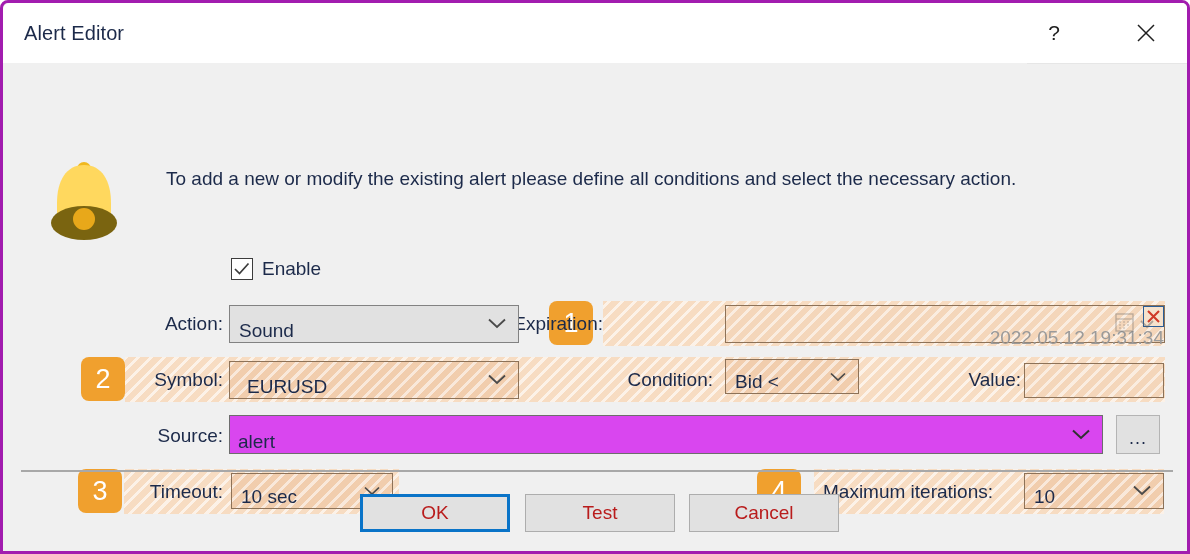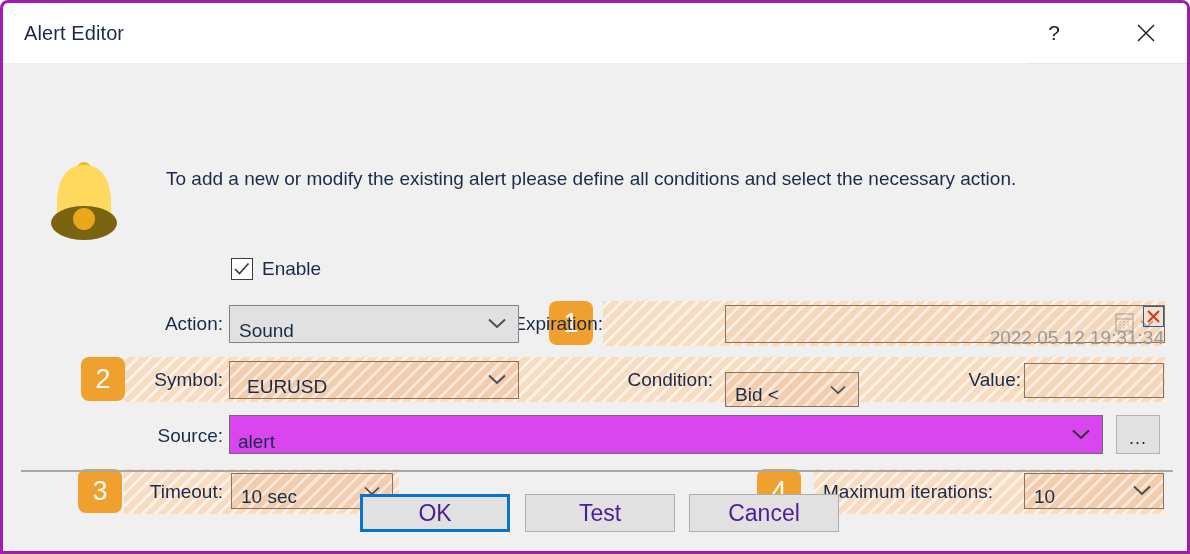--- a/index.html
+++ b/index.html
@@ -207,21 +207,21 @@
         rgba(255,255,255,.55) 0px,
         rgba(255,255,255,.55) 3px,
         rgba(244,214,186,0) 3px,
         rgba(244,214,186,0) 9px);
     border-color: #8d7258;
     flex-direction: column;
   }
 
   #action-combo { left: 226px; top: 242px; width: 290px; height: 38px; }
   #symbol-combo { left: 226px; top: 298px; width: 290px; height: 38px; padding-left: 8px; }
-  #condition-combo { left: 722px; top: 309px; width: 134px; height: 35px; }
+  #condition-combo { left: 722px; top: 296px; width: 134px; height: 35px; }
   #value-field { left: 1021px; top: 300px; width: 140px; height: 35px; }
   #timeout-combo { left: 228px; top: 410px; width: 162px; height: 36px; }
   #maxiter-combo { left: 1021px; top: 410px; width: 140px; height: 36px; }
 
   #expiration-field {
     left: 722px; top: 242px; width: 440px; height: 38px;
   }
   #expiration-check {
     width: 21px; height: 21px;
     box-sizing: border-box;
@@ -289,22 +289,22 @@
   
   .btn {
     position: absolute;
     box-sizing: border-box;
     height: 38px;
     background: #e1e1e1;
     border: 1px solid #adadad;
     display: flex;
     align-items: center;
     justify-content: center;
-    font-size: 23px;
-    color: #4c1d95;
+    font-size: 19px;
+    color: #b91c1c;
   }
   #ok-button {
     left: 357px; top: 431px; width: 150px;
     border: 3px solid #0a74c8;
   }
   #test-button   { left: 522px; top: 431px; width: 150px; }
   #cancel-button { left: 686px; top: 431px; width: 150px; }
 </style>
 </head>
 <body>

